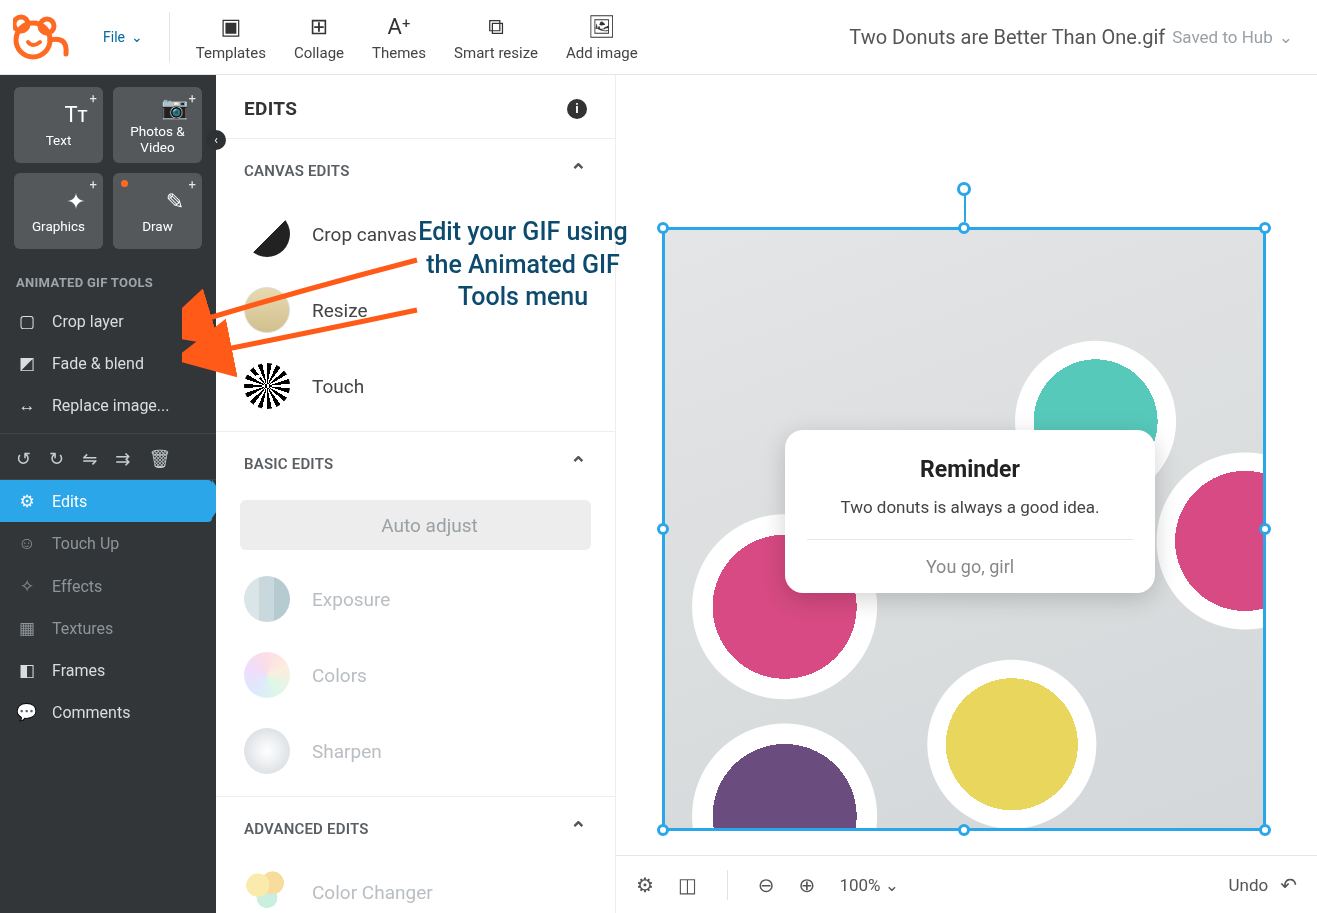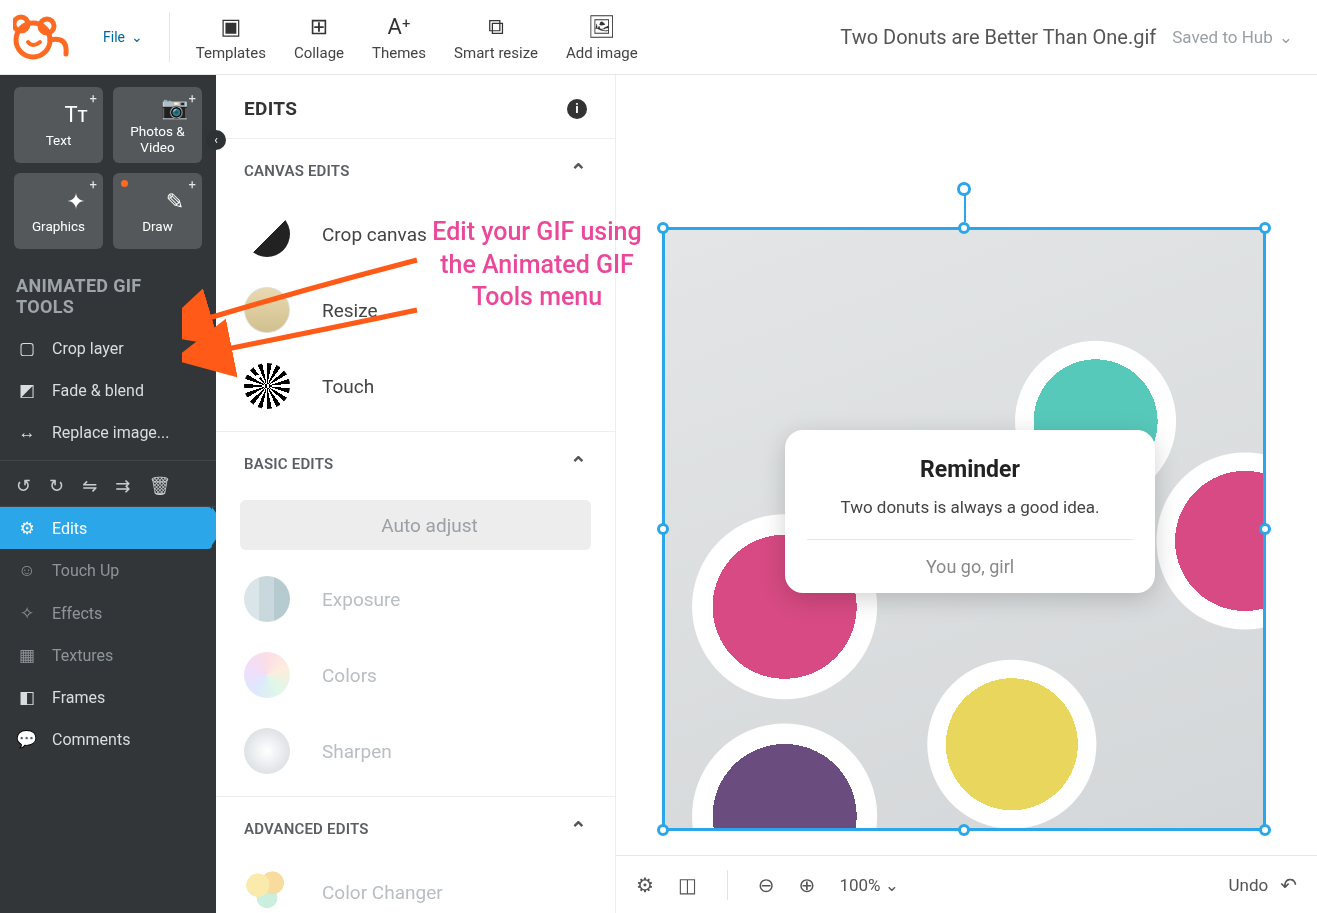--- a/index.html
+++ b/index.html
@@ -6,51 +6,51 @@
   body { font-family: -apple-system, BlinkMacSystemFont, "Segoe UI", Roboto, Helvetica, Arial, sans-serif; width:1317px; height:913px; overflow:hidden; background:#fff; color:#222; }
   
   .topbar { display:flex; align-items:center; height:75px; border-bottom:1px solid #e5e5e5; }
   .logo { width:85px; display:flex; align-items:center; justify-content:center; }
   .logo svg { width:60px; height:50px; }
   .file-menu { display:flex; align-items:center; gap:6px; font-size:14px; color:#0369a1; padding:0 18px; cursor:pointer; height:100%; }
   .vsep { width:1px; background:#e5e5e5; height:50px; margin:0 4px 0 8px;}
   .tb-tools { display:flex; align-items:flex-end; gap:28px; padding:0 22px; }
   .tb-tool { display:flex; flex-direction:column; align-items:center; gap:4px; cursor:pointer; font-size:15px; color:#444;}
   .tb-tool .ico { font-size:22px; height:28px; display:flex; align-items:center; color:#333;}
-  .doc-area { margin-left:auto; display:flex; align-items:center; gap:16px; padding-right:24px; }
+  .doc-area { margin-left:auto; display:flex; align-items:center; gap:7px; padding-right:24px; }
   .doc-name { font-size:20px; color:#555; }
   .saved { color:#9aa0a6; font-size:17px; display:flex; align-items:center; gap:6px; cursor:pointer;}
   
   .body { display:flex; height:calc(100% - 75px); }
   
   .rail { width:216px; background:#323638; color:#cfd4d8; overflow-y:auto; position:relative; flex-shrink:0; }
   .rail-top { display:grid; grid-template-columns:1fr 1fr; gap:10px; padding:12px 14px; }
   .rail-btn { position:relative; background:#54585a; color:#fff; border-radius:6px; height:76px; display:flex; flex-direction:column; align-items:center; justify-content:center; font-size:13.5px; gap:4px; cursor:pointer;}
   .rail-btn .ico { font-size:22px;margin-left:35px; }
   .rail-btn .plus { position:absolute; top:4px; right:6px; font-size:13px; opacity:0.85; }
   .rail-btn .dot  { position:absolute; top:7px; left:8px; width:7px; height:7px; border-radius:50%; background:#ff6a22; }
-  .rail-section-title { font-size:18px; font-weight:700; color:#9ea5aa; padding:14px 16px 10px; letter-spacing:0.3px;}
+  .rail-section-title { font-size:13px; font-weight:700; color:#9ea5aa; padding:14px 16px 10px; letter-spacing:0.3px;}
   .rail-item { display:flex; align-items:center; gap:14px; padding:11px 16px; font-size:16px; cursor:pointer; color:#d9dde0; }
   .rail-item .ico { width:22px; text-align:center; font-size:17px;}
   .rail-item.dim { color:#8e959a; }
   .rail-item.active { background:#2aa6e9; color:#fff; position:relative; border-radius:0 4px 4px 0; margin-right:4px; }
   .rail-item.active::after { content:''; position:absolute; right:-13px; top:0; border:19.5px solid transparent; border-left:13px solid #2aa6e9; border-right:0;}
   .rail-tool-row { display:flex; gap:18px; padding:14px 16px 10px; color:#c6cbce; font-size:18px; border-top:1px solid #414547; border-bottom:1px solid #414547; margin-top:6px;}
   .rail-tool-row span { cursor:pointer; }
   
   .collapse-tab { position:absolute; top:130px; left:206px; width:20px; height:20px; background:#2f3234; border-radius:50%; display:flex; align-items:center; justify-content:center; color:#fff; font-size:12px; z-index:5; cursor:pointer;}
   
   .panel { width:400px; border-right:1px solid #eee; overflow-y:auto; flex-shrink:0; position:relative; background:#fff;}
   .panel-head { display:flex; align-items:center; justify-content:space-between; padding:22px 28px 18px; }
   .panel-head h2 { font-size:19px; font-weight:700; color:#333; letter-spacing:0.3px;}
   .info-ico { width:20px; height:20px; background:#333; color:#fff; border-radius:50%; display:flex; align-items:center; justify-content:center; font-size:13px; font-weight:700; cursor:pointer;}
   .panel hr { border:none; border-top:1px solid #eee; }
   .section-head { display:flex; align-items:center; justify-content:space-between; padding:20px 28px; font-size:15px; font-weight:600; color:#5a5f63; letter-spacing:0.2px; cursor:pointer;}
   .chev { font-size:20px; color:#555; }
-  .edit-row { display:flex; align-items:center; gap:32px; padding:8px 28px 22px; cursor:pointer; }
+  .edit-row { display:flex; align-items:center; gap:22px; padding:8px 28px 22px; cursor:pointer; }
   .edit-row .thumb { width:46px; height:46px; border-radius:50%; flex-shrink:0; }
   .edit-row span.lbl { font-size:19px; color:#444; }
   .edit-row.dim span.lbl { color:#b9bec2; }
   .edit-row.dim .thumb { opacity:0.55; }
   .auto-btn { margin:4px 24px 18px; background:#ededed; color:#9aa0a4; border-radius:6px; height:50px; display:flex; align-items:center; justify-content:center; font-size:19px; cursor:default;padding-left:28px;}
   
   .th-crop { background:linear-gradient(135deg,#fff 55%,#222 55%);}
   .th-resize { background:linear-gradient(#e8d9b0,#d1c08e); border:1px solid #ddd;}
   .th-rotate { background:radial-gradient(circle at 30% 30%, #fff 0 4%, transparent 5%), repeating-conic-gradient(#000 0 12deg,#fff 12deg 24deg);}
   .th-exposure { background:linear-gradient(90deg,#bcd0d6 33%,#9bb8bf 33% 66%,#7aa0a9 66%);}
@@ -78,21 +78,21 @@
   .notif { position:absolute; left:120px; top:200px; width:370px; background:#fff; border-radius:18px; box-shadow:0 6px 24px rgba(0,0,0,0.18); text-align:center; padding:26px 22px 0; }
   .notif h3{ font-size:23px; font-weight:700; margin-bottom:14px;}
   .notif p { font-size:17px; color:#444; padding-bottom:22px;}
   .notif .act { border-top:1px solid #e7e7e7; padding:16px 0; font-size:18px; color:#888;}
   
   .stage-bottom { height:58px; background:#fff; border-top:1px solid #e6e6e6; display:flex; align-items:center; padding:0 20px; gap:24px; font-size:17px; color:#555;}
   .sb-sep { width:1px; height:30px; background:#e3e3e3; margin:0 6px;}
   .sb-right { margin-left:auto; display:flex; align-items:center; gap:12px;}
   .sb-ico { cursor:pointer; font-size:20px; color:#555;}
   
-  .annot { position:absolute; left:432px; top:216px; width:210px; color:#ec4899; font-size:25px; font-weight:500; line-height:1.3; text-align:center; pointer-events:none; z-index:10;}
+  .annot { position:absolute; left:418px; top:216px; width:210px; color:#0c4a6e; font-size:25px; font-weight:500; line-height:1.3; text-align:center; pointer-events:none; z-index:10;}
   .arrow-svg { position:absolute; left:182px; top:250px; z-index:10; pointer-events:none;}
   
   .panel::-webkit-scrollbar{width:8px}
 </style>
 </head>
 <body>
 
 <div class="topbar">
   <div class="logo">
     <svg viewBox="0 0 60 50">

